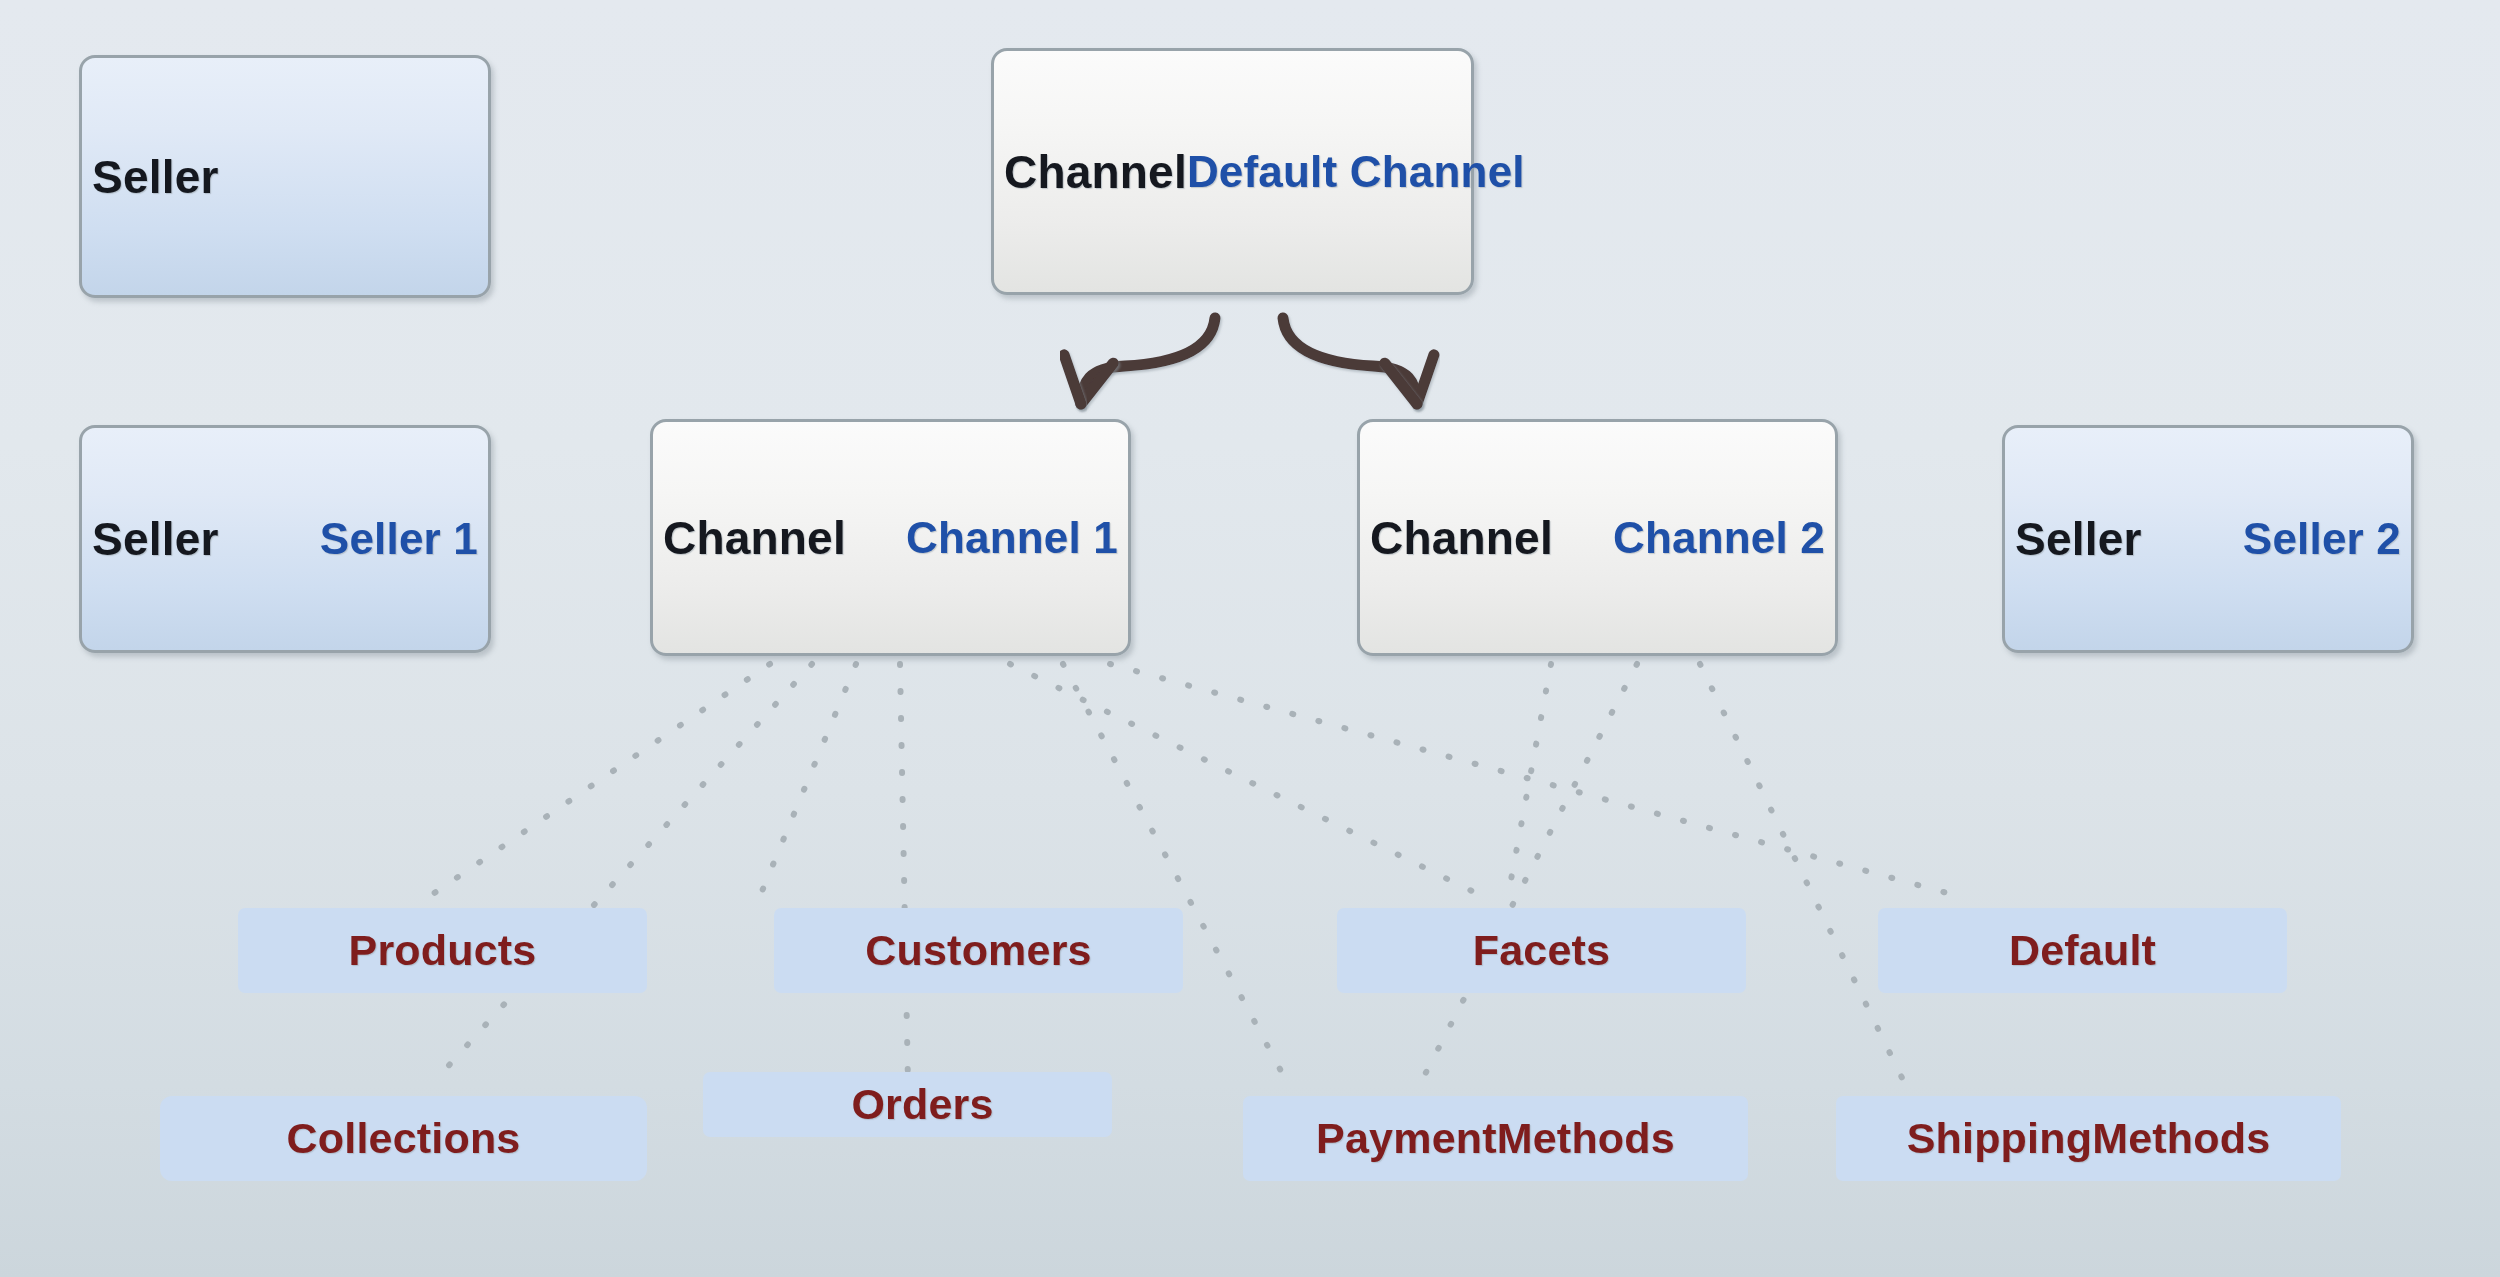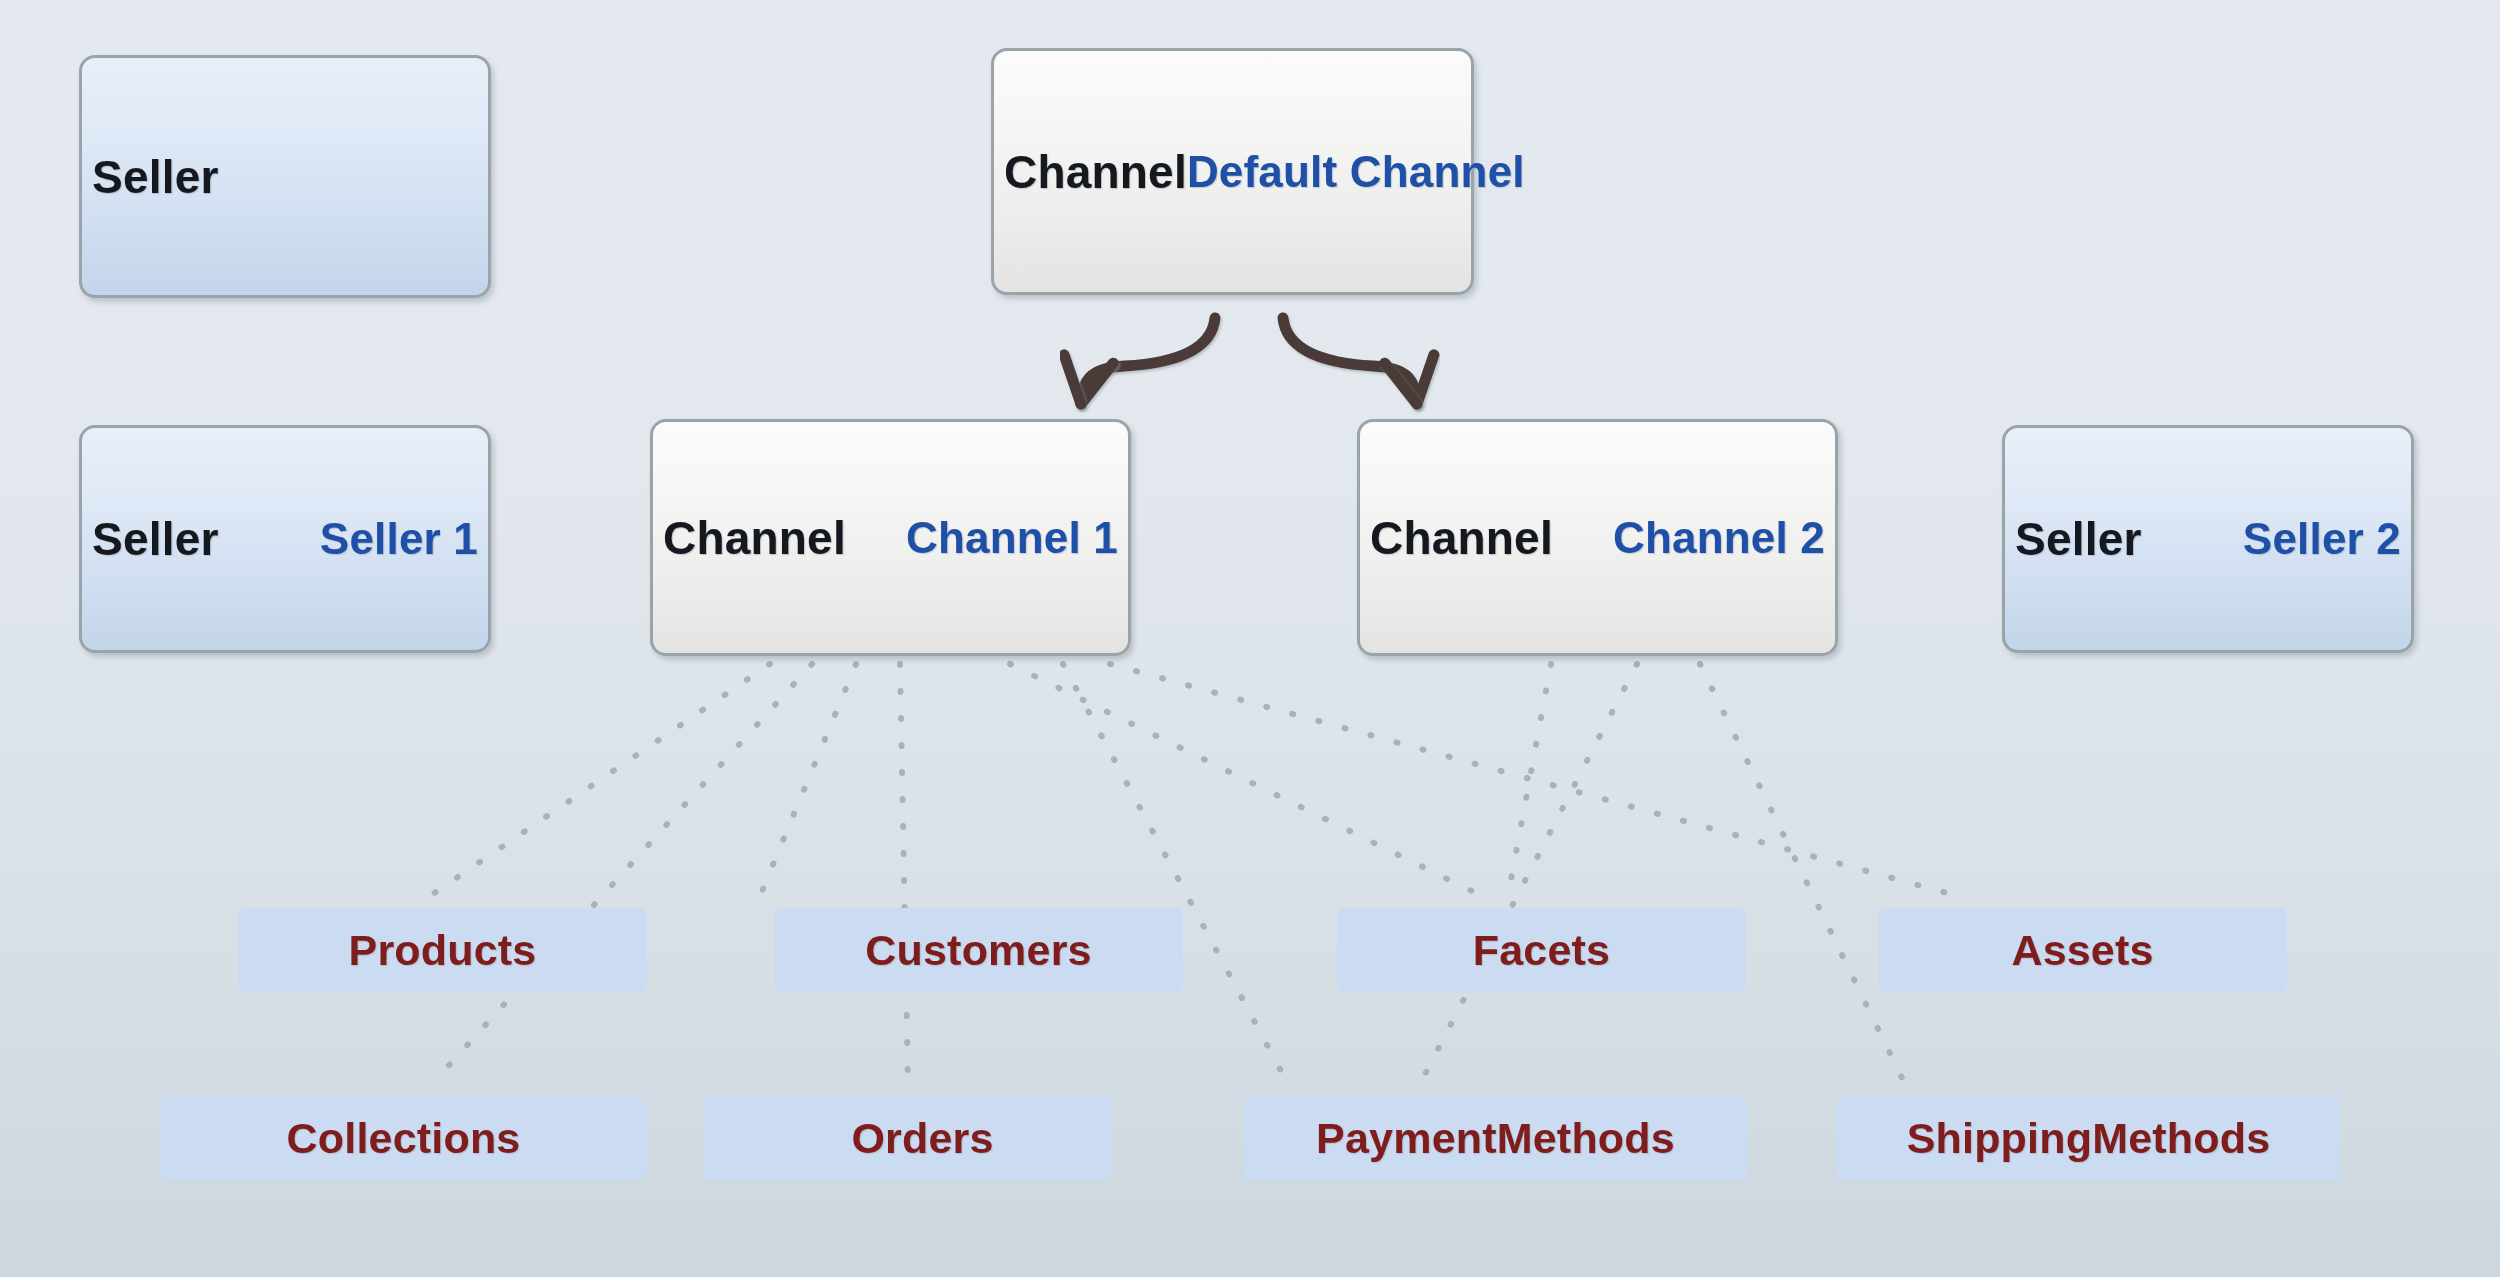--- a/index.html
+++ b/index.html
@@ -144,26 +144,26 @@
       <div class="entity" style="left: 238px; top: 908px; width: 409px; height: 85px;">
         <span class="entity-label">Products</span>
       </div>
       <div class="entity" style="left: 774px; top: 908px; width: 409px; height: 85px;">
         <span class="entity-label">Customers</span>
       </div>
       <div class="entity" style="left: 1337px; top: 908px; width: 409px; height: 85px;">
         <span class="entity-label">Facets</span>
       </div>
       <div class="entity" style="left: 1878px; top: 908px; width: 409px; height: 85px;">
-        <span class="entity-label">Assets</span>
+        <span class="entity-label">Default</span>
       </div>
       <div class="entity" style="left: 160px; top: 1096px; width: 487px; height: 85px; border-radius: 12px;">
         <span class="entity-label">Collections</span>
       </div>
-      <div class="entity" style="left: 703px; top: 1096px; width: 409px; height: 85px; padding-left: 30px;">
+      <div class="entity" style="left: 703px; top: 1072px; width: 409px; height: 65px; padding-left: 30px;">
         <span class="entity-label">Orders</span>
       </div>
       <div class="entity" style="left: 1243px; top: 1096px; width: 505px; height: 85px;">
         <span class="entity-label">PaymentMethods</span>
       </div>
       <div class="entity" style="left: 1836px; top: 1096px; width: 505px; height: 85px;">
         <span class="entity-label">ShippingMethods</span>
       </div>
     </div>
 

